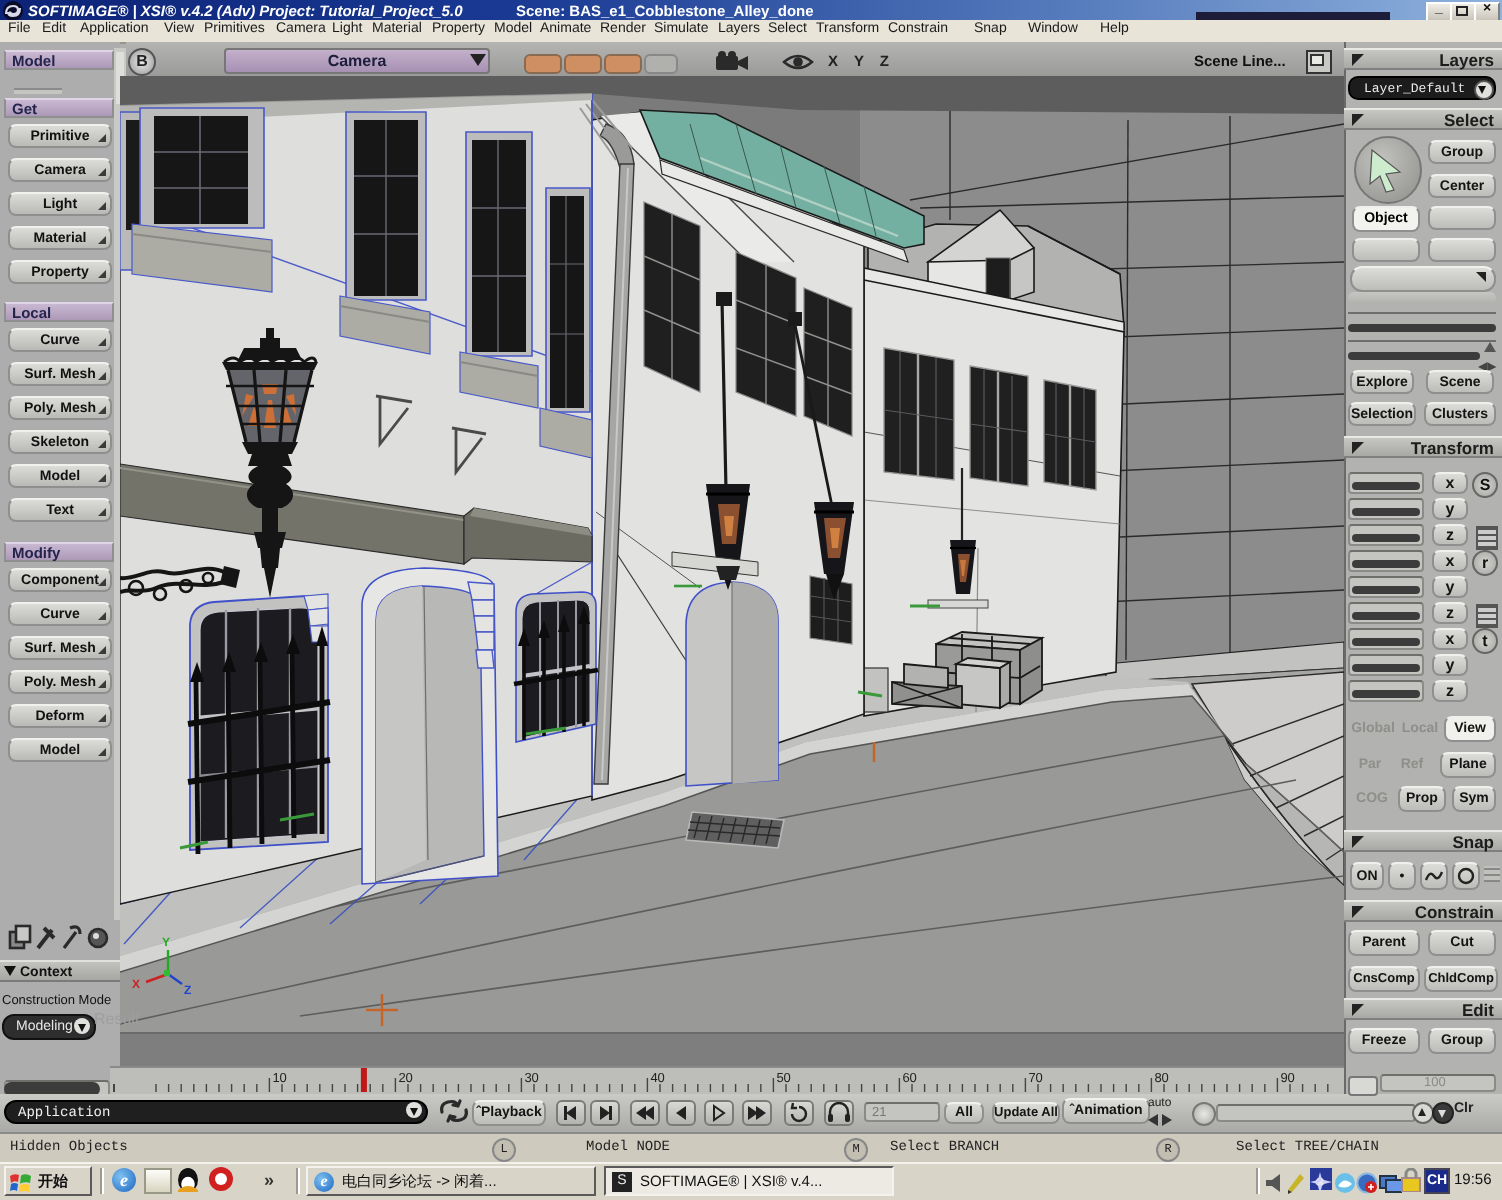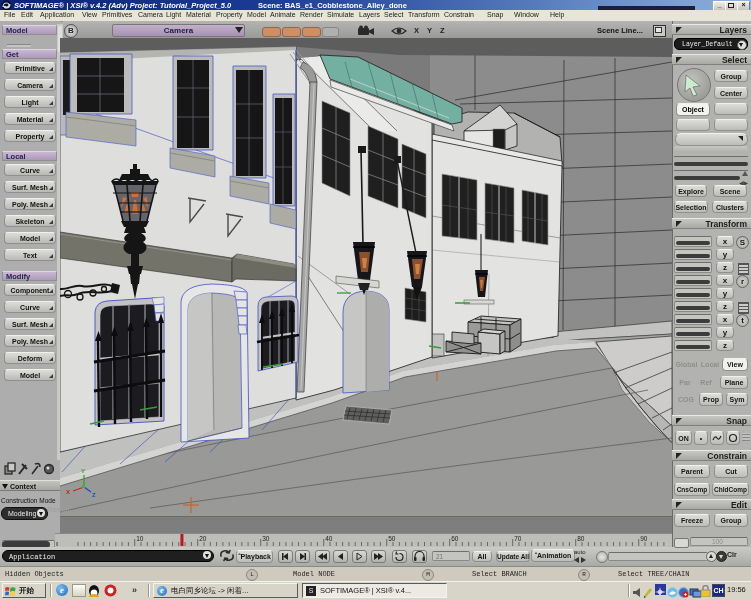--- a/index.html
+++ b/index.html
@@ -585,21 +585,21 @@
 
 <div id="ruler" class="abs"></div>
 
 <div id="playbar" class="abs"></div>
 
 <div id="statusbar" class="abs">
 <span class="abs" style="left:5px;top:3px;">Hidden Objects</span>
 <span class="abs" style="left:246px;top:2px;width:10px;height:10px;border:1px solid #888;border-radius:50%;background:#c2beb2;font-size:6px;text-align:center;line-height:9px;">L</span>
     <span class="abs" style="left:293px;top:3px;">Model NODE</span>
 <span class="abs" style="left:422px;top:2px;width:10px;height:10px;border:1px solid #888;border-radius:50%;background:#c2beb2;font-size:6px;text-align:center;line-height:9px;">M</span>
-    <span class="abs" style="left:472px;top:3px;text-align:right;">Select BRANCH</span>
+    <span class="abs" style="left:445px;top:3px;text-align:right;">Select BRANCH</span>
 <span class="abs" style="left:578px;top:2px;width:10px;height:10px;border:1px solid #888;border-radius:50%;background:#c2beb2;font-size:6px;text-align:center;line-height:9px;">R</span>
     <span class="abs" style="left:618px;top:3px;">Select TREE/CHAIN</span>
 </div>
 
 <div id="rightpanel" class="abs"></div>
 <div class="rhead abs" style="top:24px;"><i></i>Layers</div>
 <div class="abs" style="left:674px;top:38px;width:74px;height:12px;background:#1c1c1c;border-radius:5px;border:1px solid #000;color:#ececec;font-size:6.5px;font-family:'Liberation Mono',monospace;line-height:11px;text-align:left;padding-left:7px;box-sizing:border-box;">Layer_Default</div>
 <div class="abs" style="left:737px;top:40px;width:8px;height:8px;border-radius:50%;background:#e0e0dc;border:1px solid #555;"></div>
 <div class="abs" style="left:739px;top:43px;width:0;height:0;border-left:2.5px solid transparent;border-right:2.5px solid transparent;border-top:4px solid #111;"></div>
 <div class="rhead abs" style="top:54px;"><i></i>Select</div>

